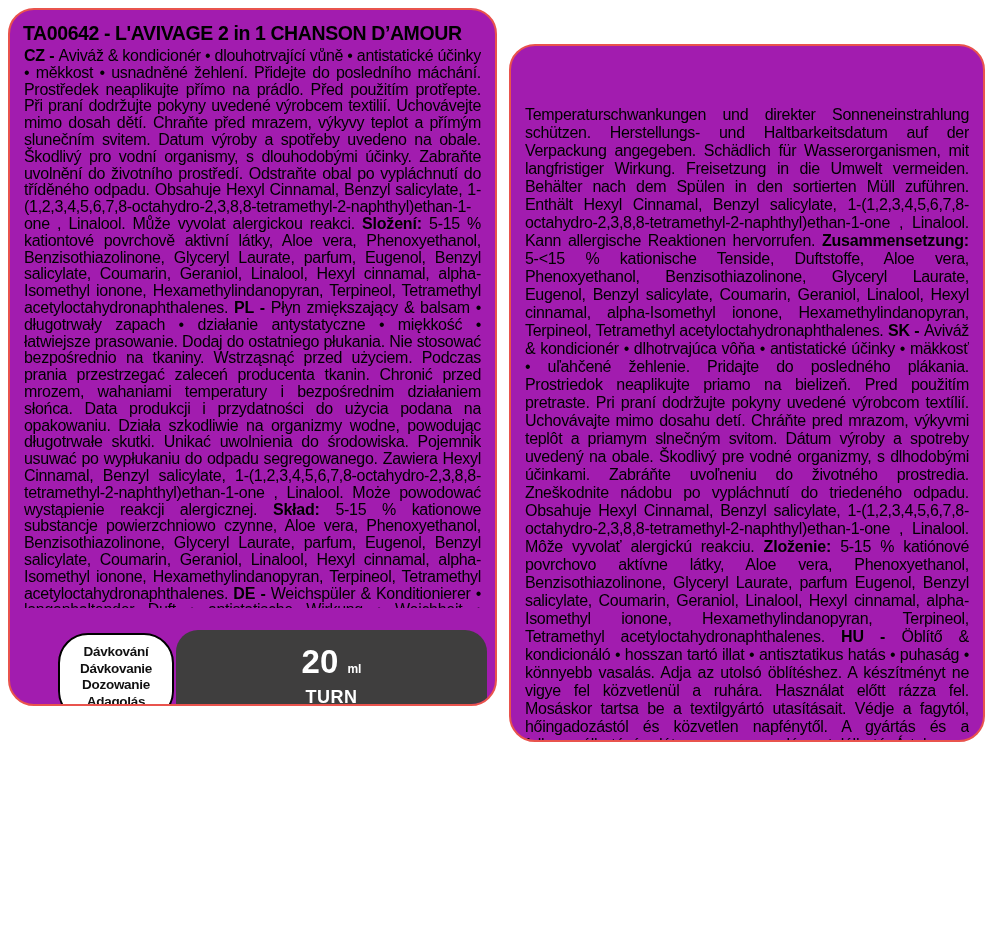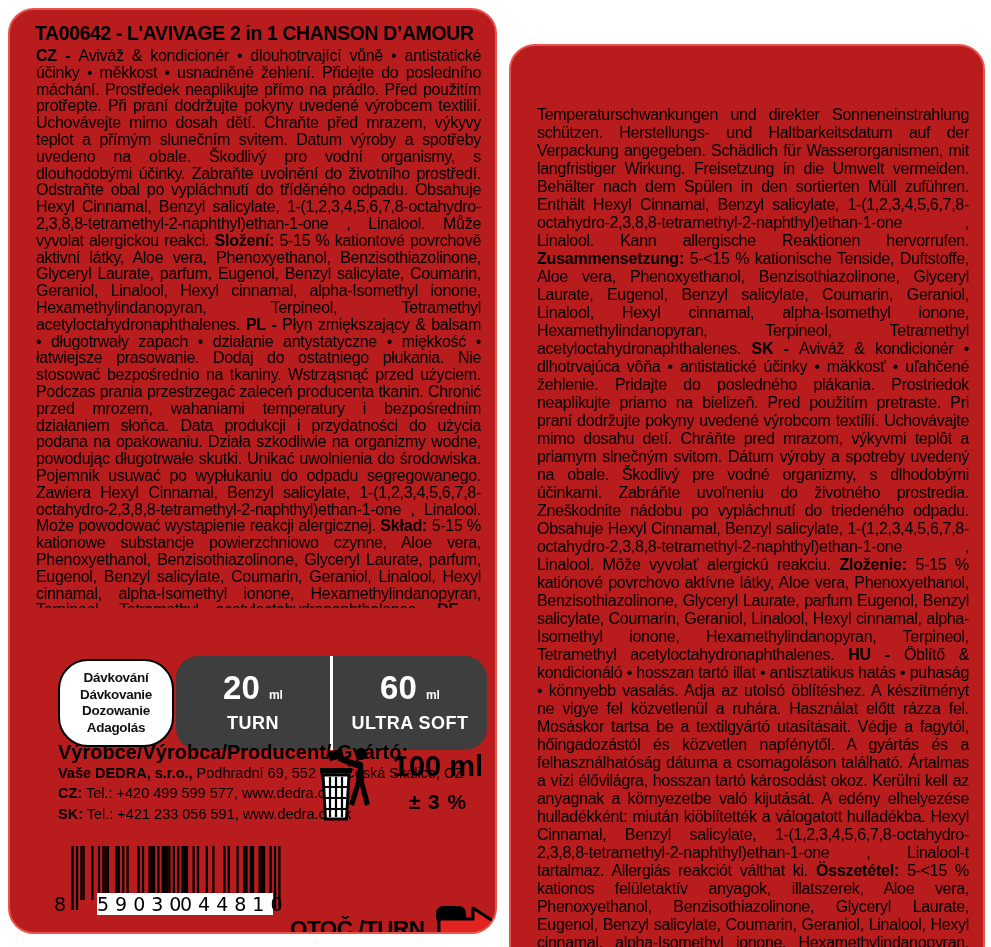--- a/index.html
+++ b/index.html
@@ -2,41 +2,41 @@
 <html><head>
 <meta charset="utf-8">
 <style>
   html,body{margin:0;padding:0;}
   body{
     width:991px;height:947px;background:#ffffff;position:relative;
     font-family:"Liberation Sans", sans-serif;color:#111;
     -webkit-font-smoothing:antialiased;
   }
   .panel{
-    position:absolute;top:8px;height:926px;
-    border:2.5px solid #e9534d;border-radius:26px;background:#b91c1c;
-    box-sizing:border-box;overflow:hidden;padding-left:12px;
+    position:absolute;top:8px;height:698px;
+    border:2.5px solid #e9534d;border-radius:26px;background:#a21caf;
+    box-sizing:border-box;overflow:hidden;
   }
   .panel-left{left:8px;width:489px;}
   .panel-right{left:509px;width:476px;margin-top:36px;}
 
   .title{
     margin:12px 13px 3px 13px;font-weight:bold;font-size:19.5px;
     letter-spacing:-0.4px;white-space:nowrap;color:#000;
   }
   .body-text{
     margin:0 14px;font-size:16px;line-height:16.8px;text-align:justify;
     letter-spacing:-0.3px;color:#000;
   }
   .panel-left .body-text{height:560px;overflow:hidden;}
   .panel-right .body-text{margin-top:60px;line-height:18px;height:845px;overflow:hidden;}
   .body-text b{letter-spacing:-0.2px;}
 
   
-  .dosing-row{position:absolute;left:48px;top:644px;right:8px;height:98px;display:flex;align-items:center;text-align:right;}
+  .dosing-row{position:absolute;left:48px;top:618px;right:8px;height:98px;display:flex;align-items:center;text-align:right;}
   .dosing-pill{
     width:112px;height:84px;border:2.5px solid #000;border-radius:30px;background:#fff;
     display:flex;flex-direction:column;justify-content:center;align-items:center;
     font-weight:bold;font-size:13.5px;line-height:16.5px;z-index:2;flex:none;
     letter-spacing:-0.3px;
   }
   .dosing-box{
     flex:1;height:94px;margin-left:2px;background:#3f3e3e;border-radius:22px;
     display:flex;color:#fff;
   }
@@ -85,24 +85,20 @@
     <div class="dosing-pill">
       <span>Dávkování</span>
       <span>Dávkovanie</span>
       <span>Dozowanie</span>
       <span>Adagolás</span>
     </div>
     <div class="dosing-box">
       <div class="dosing-cell">
         <div class="dose-amount"><span>20</span> <span class="unit">ml</span></div>
         <div class="dose-label">TURN</div>
-      </div>
-      <div class="dosing-cell">
-        <div class="dose-amount"><span>60</span> <span class="unit">ml</span></div>
-        <div class="dose-label">ULTRA SOFT</div>
       </div>
     </div>
   </div>
 
   <div class="manufacturer">
     <div class="head">Výrobce/Výrobca/Producent/ Gyártó:</div>
     <div><b>Vaše DEDRA, s.r.o.,</b><span> Podhradní 69, 552 03, Česká Skalice, CZ</span></div>
     <div class="contact-line"><b>CZ:</b><span> Tel.: +420 499 599 577, www.dedra.cz</span></div>
     <div class="contact-line"><b>SK:</b><span> Tel.: +421 233 056 591, www.dedra.cz/sk</span></div>
   </div>

